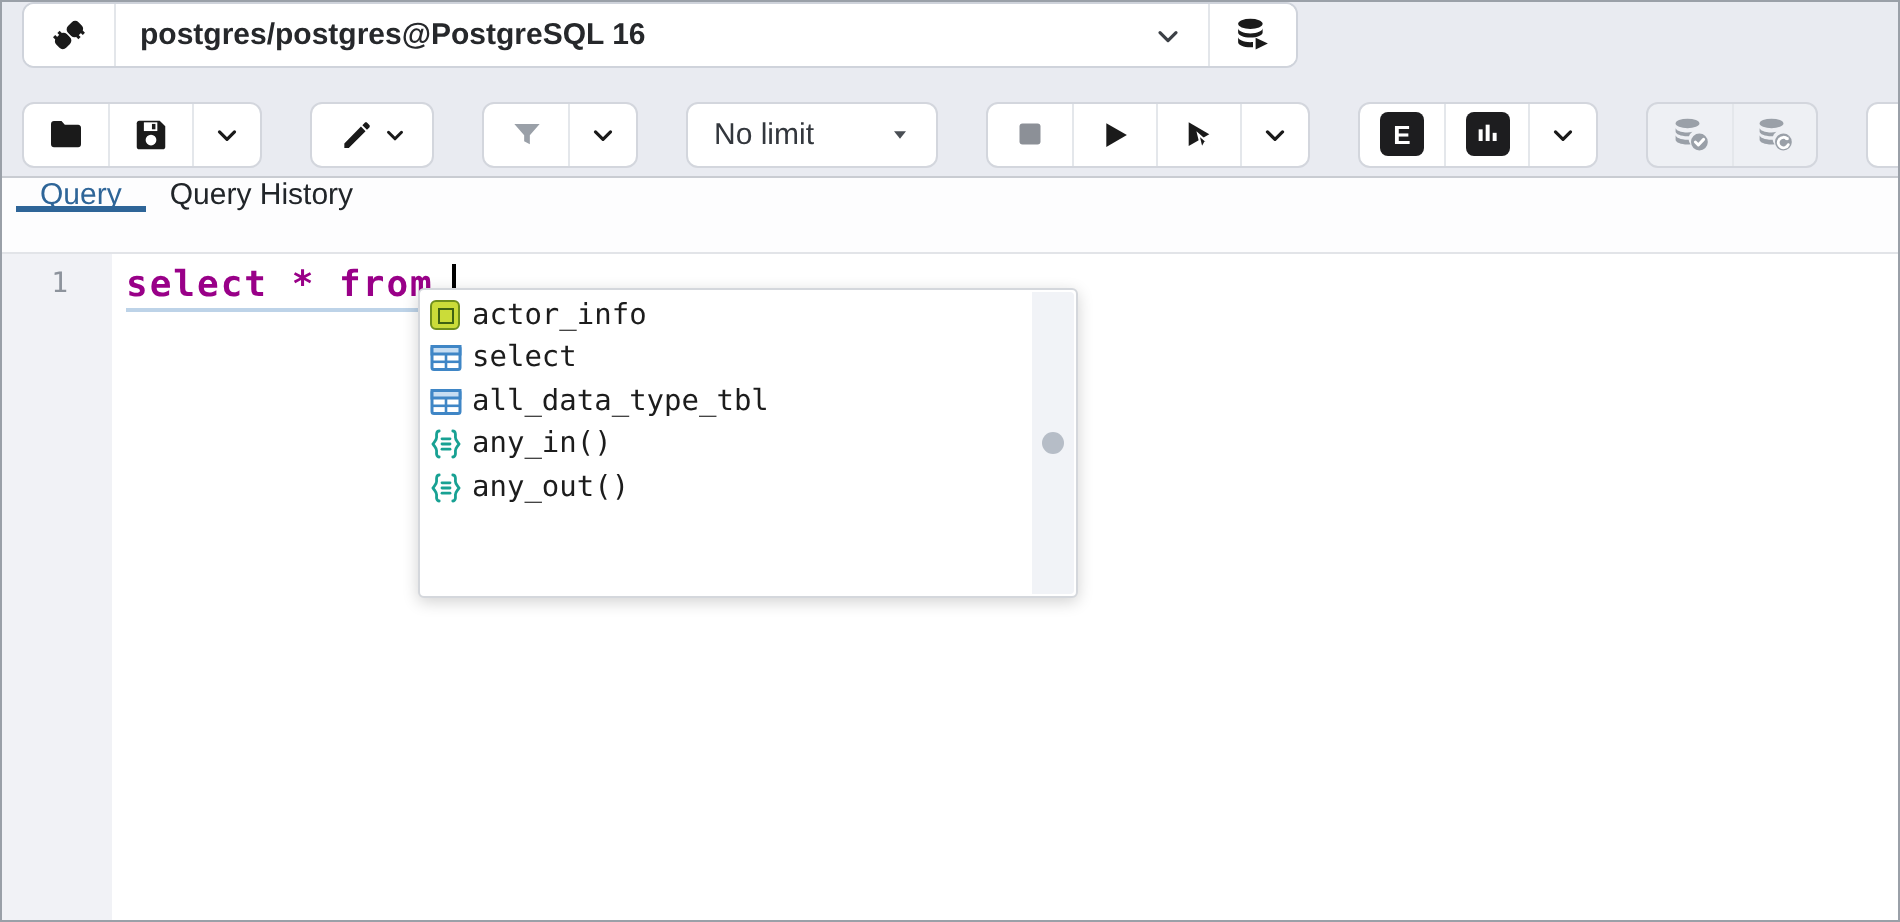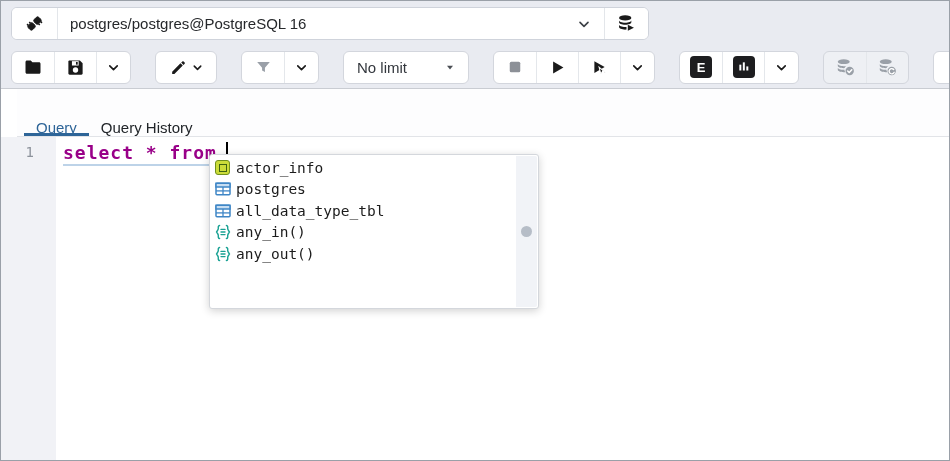--- a/index.html
+++ b/index.html
@@ -11,22 +11,23 @@
     width: 950px; height: 461px;
     border: 1px solid #9aa0a8;
     background: #ffffff;
     overflow: hidden;
   }
 
   
   .row1 {
     height: 45px;
     background: #e9ebf1;
-    display: flex; align-items: center;
+    display: flex; 
     padding: 0 10px;
+    font-weight: bold;
   }
   .conn-widget {
     display: flex; align-items: stretch;
     width: 638px; height: 33px;
     background: #fff;
     border: 1px solid #cfd3db;
     border-radius: 6px;
     overflow: hidden;
   }
   .conn-seg {
@@ -76,26 +77,25 @@
   .limit-select .val { flex: 1; }
   .black-badge {
     width: 22px; height: 22px; border-radius: 4px;
     background: #1d1d1f; color: #fff;
     display: flex; align-items: center; justify-content: center;
     font-size: 13px; font-weight: bold;
   }
 
   
   .tabbar {
-    height: 48px;
+    height: 38px;
     background: #fdfdfe;
     border-bottom: 1px solid #e2e4e8;
-    display: flex; align-items: flex-end;
+    display: flex; align-items: flex-start;
     padding-left: 7px;
-    margin-left: 16px;
   }
   .tab {
     display: flex; align-items: center;
     padding: 0 12px;
     font-size: 15px; color: #212529;
     cursor: pointer; position: relative;
   }
   .tab.active { color: #2e6598; }
   .tab.active::after {
     content: ""; position: absolute; left: 0; right: 0; bottom: 0;
@@ -424,21 +424,21 @@
 
       <div class="ac-item">
         <span class="ac-ic">
           <svg width="16" height="16" viewBox="0 0 16 16">
             <rect x="1" y="2.2" width="14" height="11.6" rx="1" fill="#fff" stroke="#3f86c6" stroke-width="1.5"></rect>
             <path d="M1 2.2h14v3.8H1z" fill="#c6ddf2" stroke="#3f86c6" stroke-width="1.5"></path>
             <line x1="8" y1="6" x2="8" y2="13.8" stroke="#3f86c6" stroke-width="1.3"></line>
             <line x1="1" y1="9.9" x2="15" y2="9.9" stroke="#3f86c6" stroke-width="1.3"></line>
           </svg>
         </span>
-        <span>postgres</span>
+        <span>select</span>
       </div>
 
 
       <div class="ac-item">
         <span class="ac-ic">
           <svg width="16" height="16" viewBox="0 0 16 16">
             <rect x="1" y="2.2" width="14" height="11.6" rx="1" fill="#fff" stroke="#3f86c6" stroke-width="1.5"></rect>
             <path d="M1 2.2h14v3.8H1z" fill="#c6ddf2" stroke="#3f86c6" stroke-width="1.5"></path>
             <line x1="8" y1="6" x2="8" y2="13.8" stroke="#3f86c6" stroke-width="1.3"></line>
             <line x1="1" y1="9.9" x2="15" y2="9.9" stroke="#3f86c6" stroke-width="1.3"></line>

